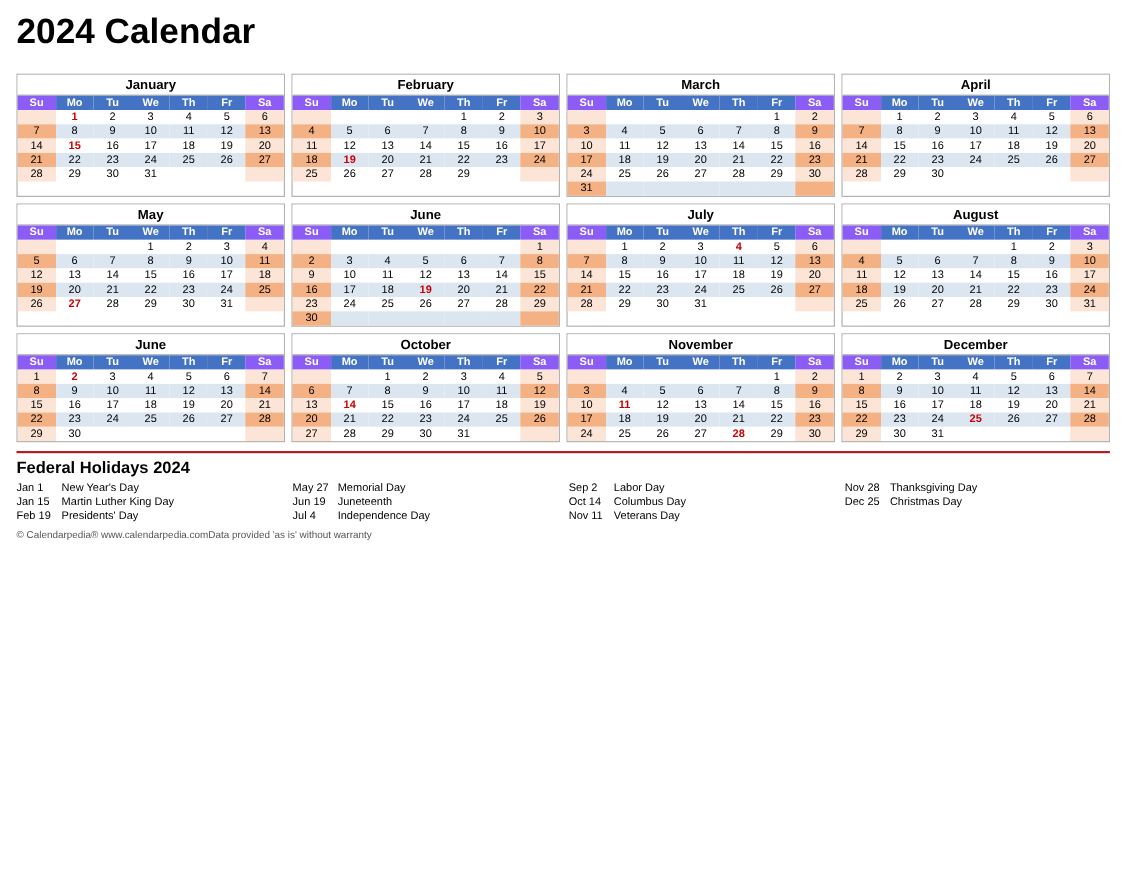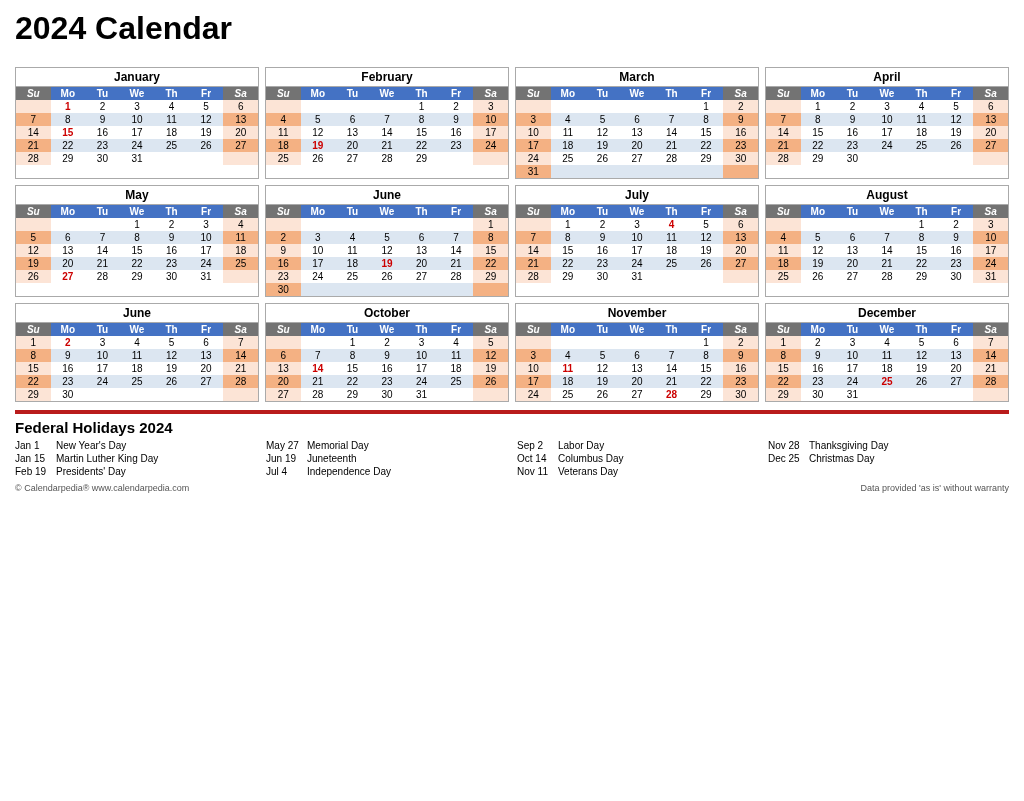--- a/index.html
+++ b/index.html
@@ -61,22 +61,21 @@
     .month-grid th {
       background: #4472c4;
       color: #fff;
       font-weight: bold;
       font-size: 10px;
       text-align: center;
       padding: 1px 0;
       width: 14.28%;
     }
     .month-grid th.sun, .month-grid th.sat {
-      background: #737373;
-      font-style: italic;
+      background: #8b5cf6;
     }
     .month-grid td {
       text-align: center;
       font-size: 10px;
       padding: 1px 0;
       border: none;
     }
     .month-grid tr td.sun-col {
       background: #fce4d6;
       color: #000;
@@ -96,21 +95,21 @@
     }
     .month-grid tr td.empty.sun-col,
     .month-grid tr td.empty.sat-col {
       background: #fce4d6;
     }
     td.holiday {
       color: #c00 !important;
       font-weight: bold;
     }
     .holidays-section {
-      border-top: 4px solid #b91c1c;
+      border-top: 2px solid #b91c1c;
       padding-top: 5px;
       margin-top: 2px;
     }
     .holidays-title {
       font-size: 15px;
       font-weight: bold;
       margin-bottom: 4px;
     }
     .holidays-grid {
       display: grid;
@@ -125,21 +124,21 @@
     }
     .holiday-date {
       min-width: 38px;
       font-weight: normal;
     }
     .holiday-name {
       color: #000;
     }
     .footer-row {
       display: flex;
-      justify-content: space-between;
+      justify-content: flex-start;
       margin-top: 4px;
       font-size: 9px;
       color: #555;
     }
     
     .month-grid tbody tr:nth-child(even) td.weekday {
       background: #dce6f1;
     }
     .month-grid tbody tr:nth-child(even) td.sun-col,
     .month-grid tbody tr:nth-child(even) td.sat-col {

